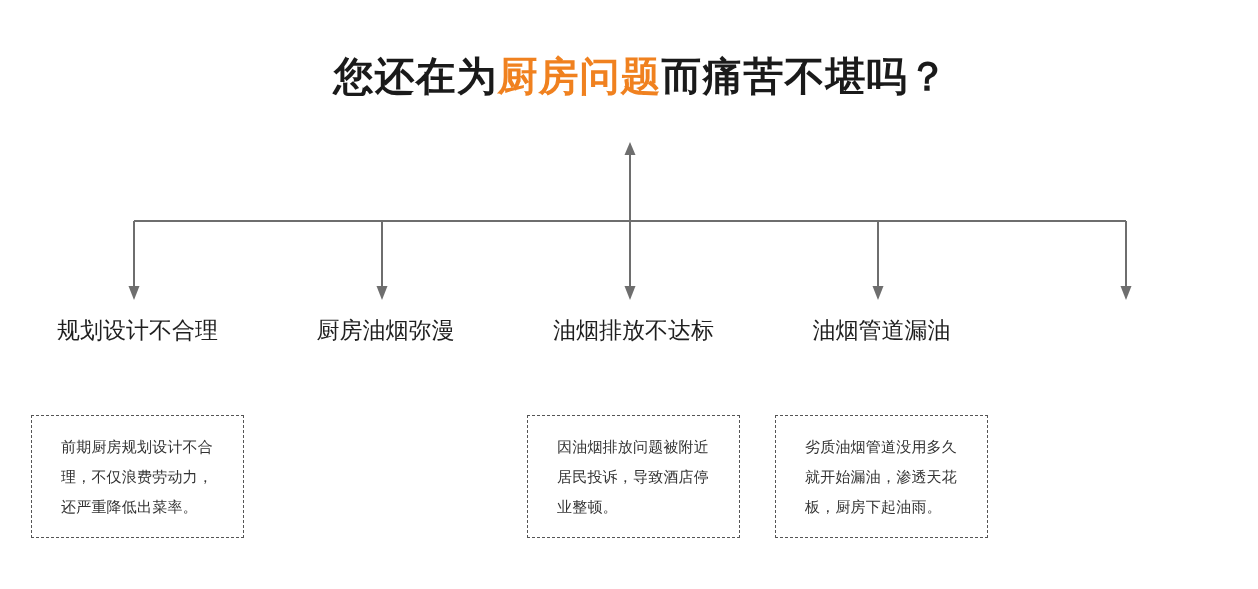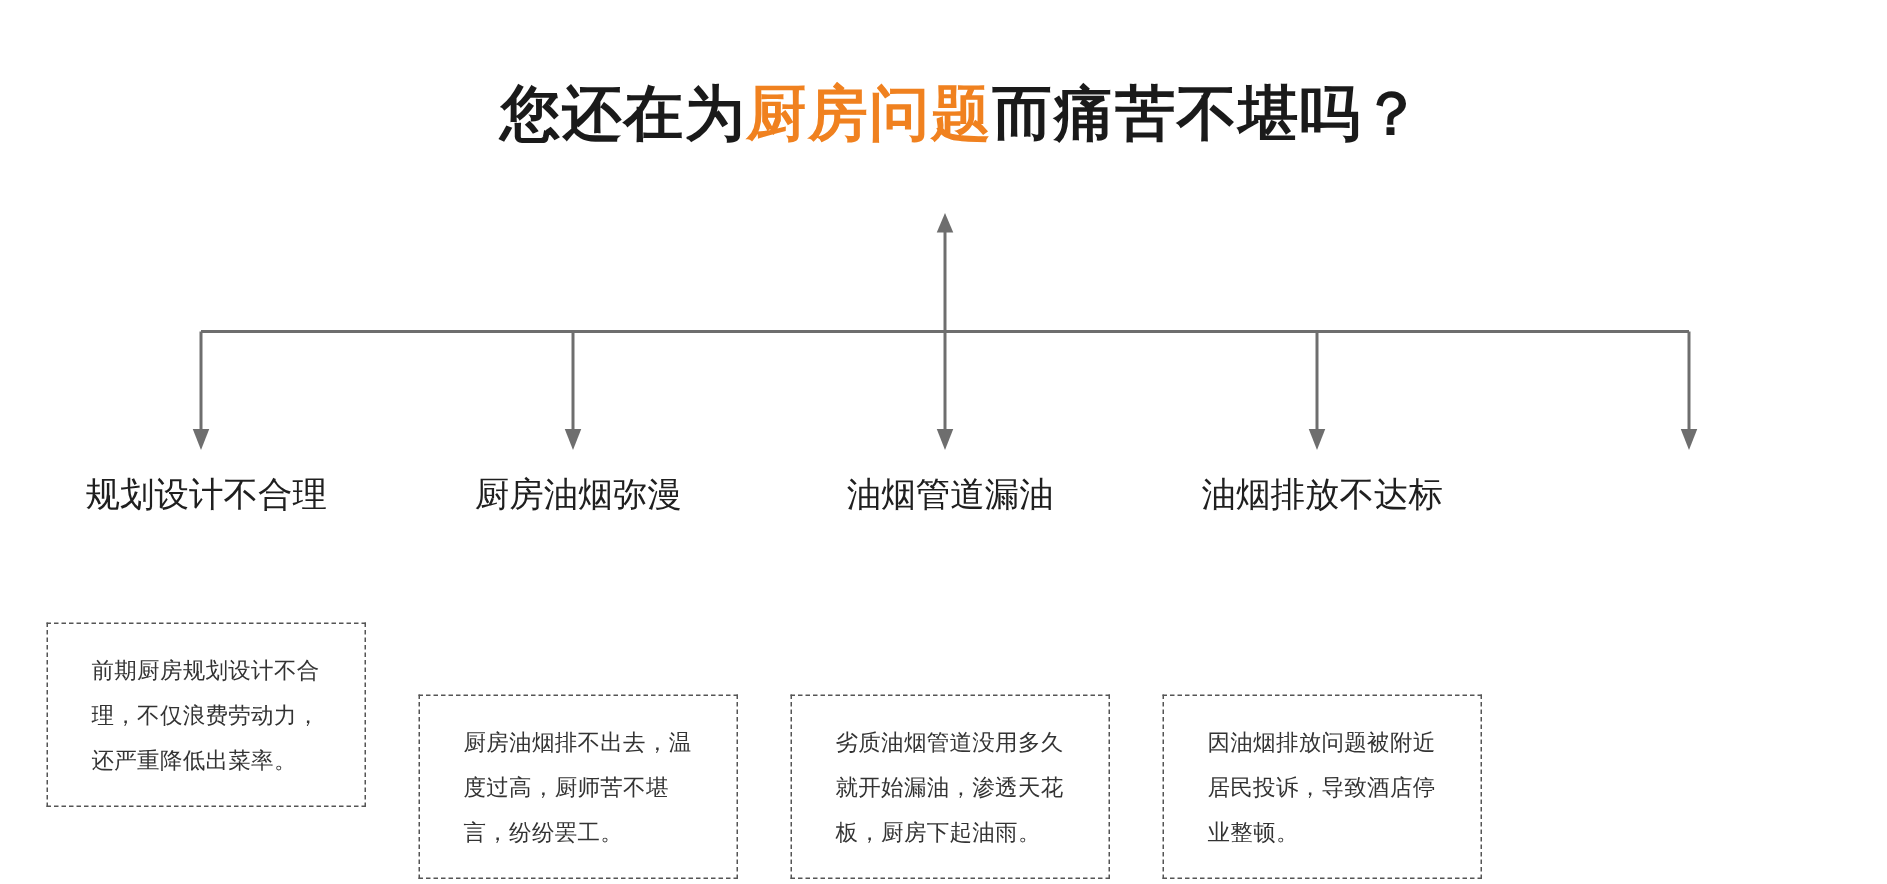--- a/index.html
+++ b/index.html
@@ -59,21 +59,21 @@
   }
   .column {
     width: 215px;
     margin-left: 33px;
     margin-right: 0;
     display: flex;
     flex-direction: column;
     align-items: center;
   }
   .column:first-child { margin-left: 30px; }
-  .column + .column { margin-left: 33px; gap: 48px; }
+  .column + .column { margin-left: 33px; }
 
   .col-heading {
     font-size: 23px;
     line-height: 1.3;
     color: #1f1f1f;
     height: 42px;
     display: flex;
     align-items: center;
     justify-content: center;
     white-space: nowrap;
@@ -148,33 +148,30 @@
 
   <div class="column">
     <div class="col-heading">规划设计不合理</div>
     <div class="col-box">
       <div class="col-box-text">前期厨房规划设计不合理，不仅浪费劳动力，还严重降低出菜率。</div>
     </div>
   </div>
 
   <div class="column">
     <div class="col-heading">厨房油烟弥漫</div>
+  </div>
+
+  <div class="column">
+    <div class="col-heading">油烟排放不达标</div>
     <div class="col-box">
-      <div class="col-box-text">厨房油烟排不出去，温度过高，厨师苦不堪言，纷纷罢工。</div>
+      <div class="col-box-text">因油烟排放问题被附近居民投诉，导致酒店停业整顿。</div>
     </div>
   </div>
 
   <div class="column">
     <div class="col-heading">油烟管道漏油</div>
     <div class="col-box">
       <div class="col-box-text">劣质油烟管道没用多久就开始漏油，渗透天花板，厨房下起油雨。</div>
     </div>
   </div>
 
-  <div class="column">
-    <div class="col-heading">油烟排放不达标</div>
-    <div class="col-box">
-      <div class="col-box-text">因油烟排放问题被附近居民投诉，导致酒店停业整顿。</div>
-    </div>
-  </div>
-
 
 </div>
 
 </body></html>

